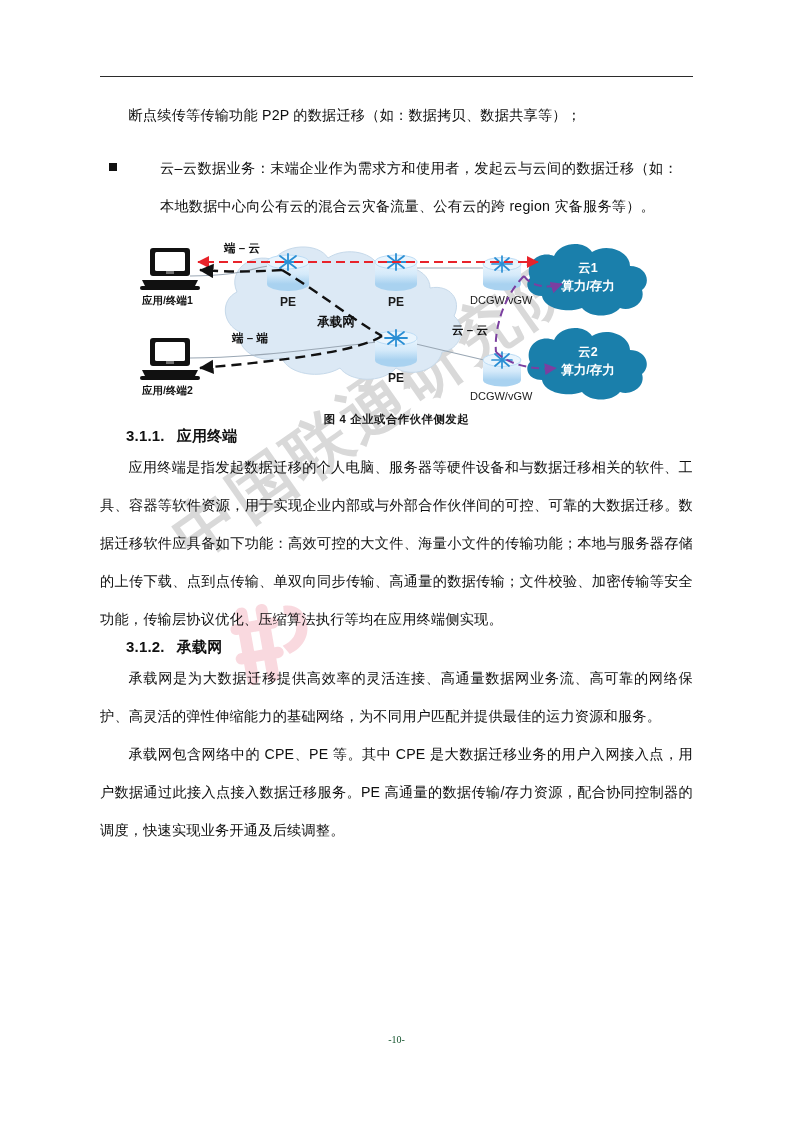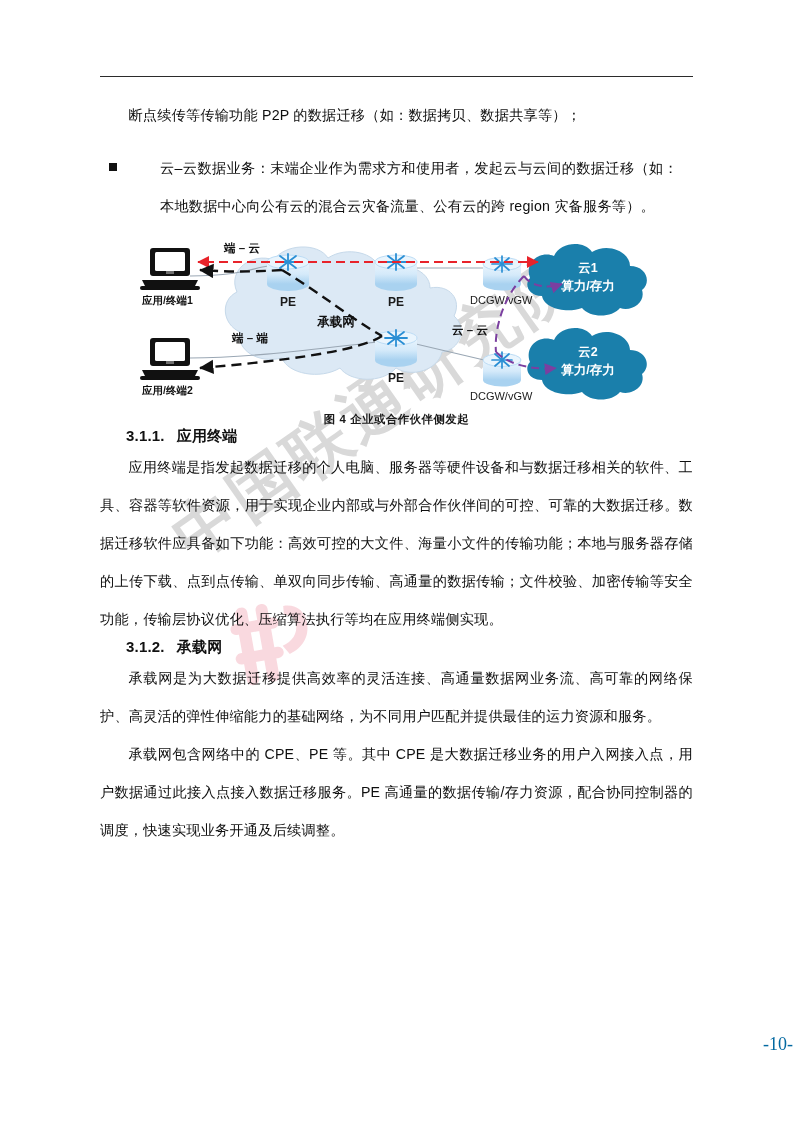--- a/index.html
+++ b/index.html
@@ -97,23 +97,23 @@
     font-size:11.4px;
     font-weight:700;
     color:#1a1a1a;
     letter-spacing:.5px;
     margin-top:2px;
   }
   .caption .cn{margin-right:4px;}
 
   .pagenum{
     position:absolute;left:0;right:0;top:1034px;
-    text-align:right;
-    font-size:18px;
-    color:#0369a1;
+    text-align:center;
+    font-size:10px;
+    color:#14532d;
     font-family:"Liberation Serif","DejaVu Serif",serif;
     z-index:3;
   }
 
   
   .figure{
     position:relative;
     width:560px;height:170px;
     margin:14px 0 0 32px;
     z-index:2;

